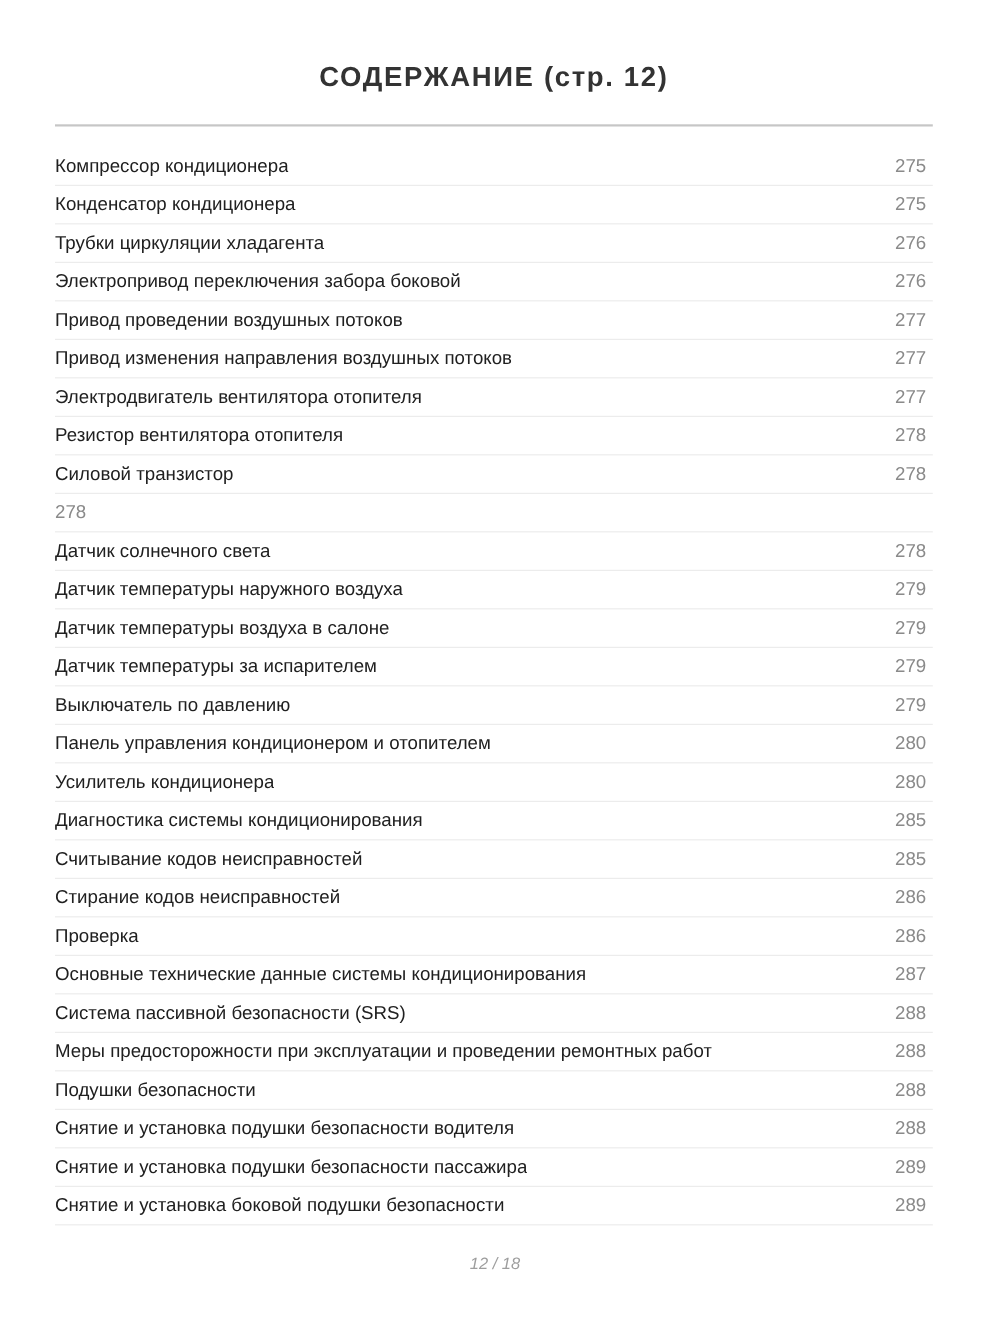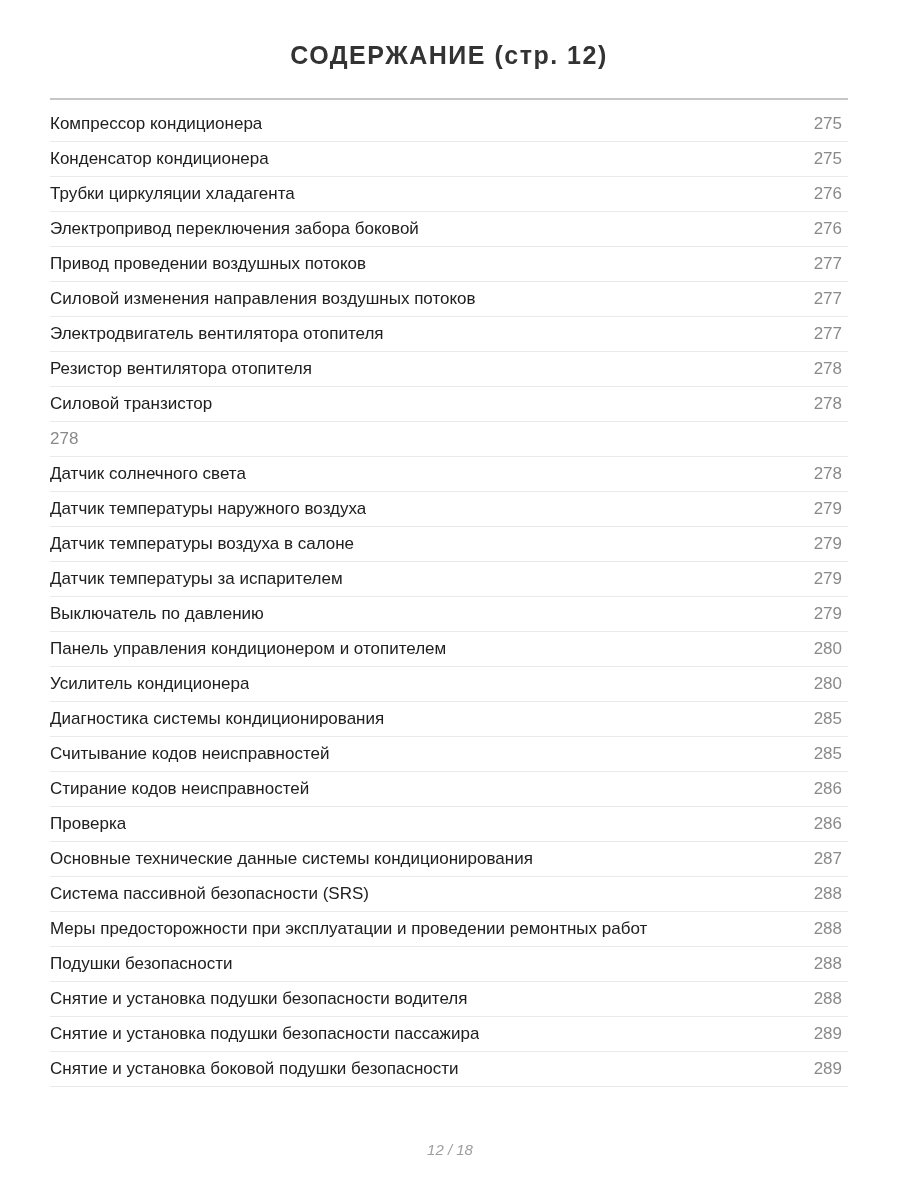--- a/index.html
+++ b/index.html
@@ -11,36 +11,36 @@
     height: 1200px;
     background: var(--background, #ffffff);
     font-family: "Liberation Sans", sans-serif;
     position: relative;
     overflow: hidden;
   }
   .page {
     padding: 0 52px 0 50px;
   }
   .title {
-    margin: 0;
+    margin: 15px;
     padding-top: 40px;
     text-align: center;
     font-size: 25px;
     line-height: 30px;
     font-weight: 700;
     letter-spacing: 1.5px;
     color: var(--title-color, #333333);
   }
   .header-rule {
     height: 2px;
     background: var(--header-rule-color, #c6c6c6);
     margin-top: 28px;
   }
   .toc {
-    margin-top: 7px;
+    margin-top: 19px;
   }
   .toc-row {
     height: 34px;
     display: flex;
     align-items: center;
     justify-content: space-between;
     border-bottom: 1px solid var(--row-divider-color, #eaeaea);
     cursor: pointer;
   }
   .toc-label {
@@ -99,21 +99,21 @@
         <span class="toc-label">Электропривод переключения забора боковой</span>
         <span class="toc-page">276</span>
       </div>
 
       <div class="toc-row">
         <span class="toc-label">Привод проведении воздушных потоков</span>
         <span class="toc-page">277</span>
       </div>
 
       <div class="toc-row">
-        <span class="toc-label">Силовой изменения направления воздушных потоков</span>
+        <span class="toc-label">Привод изменения направления воздушных потоков</span>
         <span class="toc-page">277</span>
       </div>
 
       <div class="toc-row">
         <span class="toc-label">Электродвигатель вентилятора отопителя</span>
         <span class="toc-page">277</span>
       </div>
 
       <div class="toc-row">
         <span class="toc-label">Резистор вентилятора отопителя</span>

